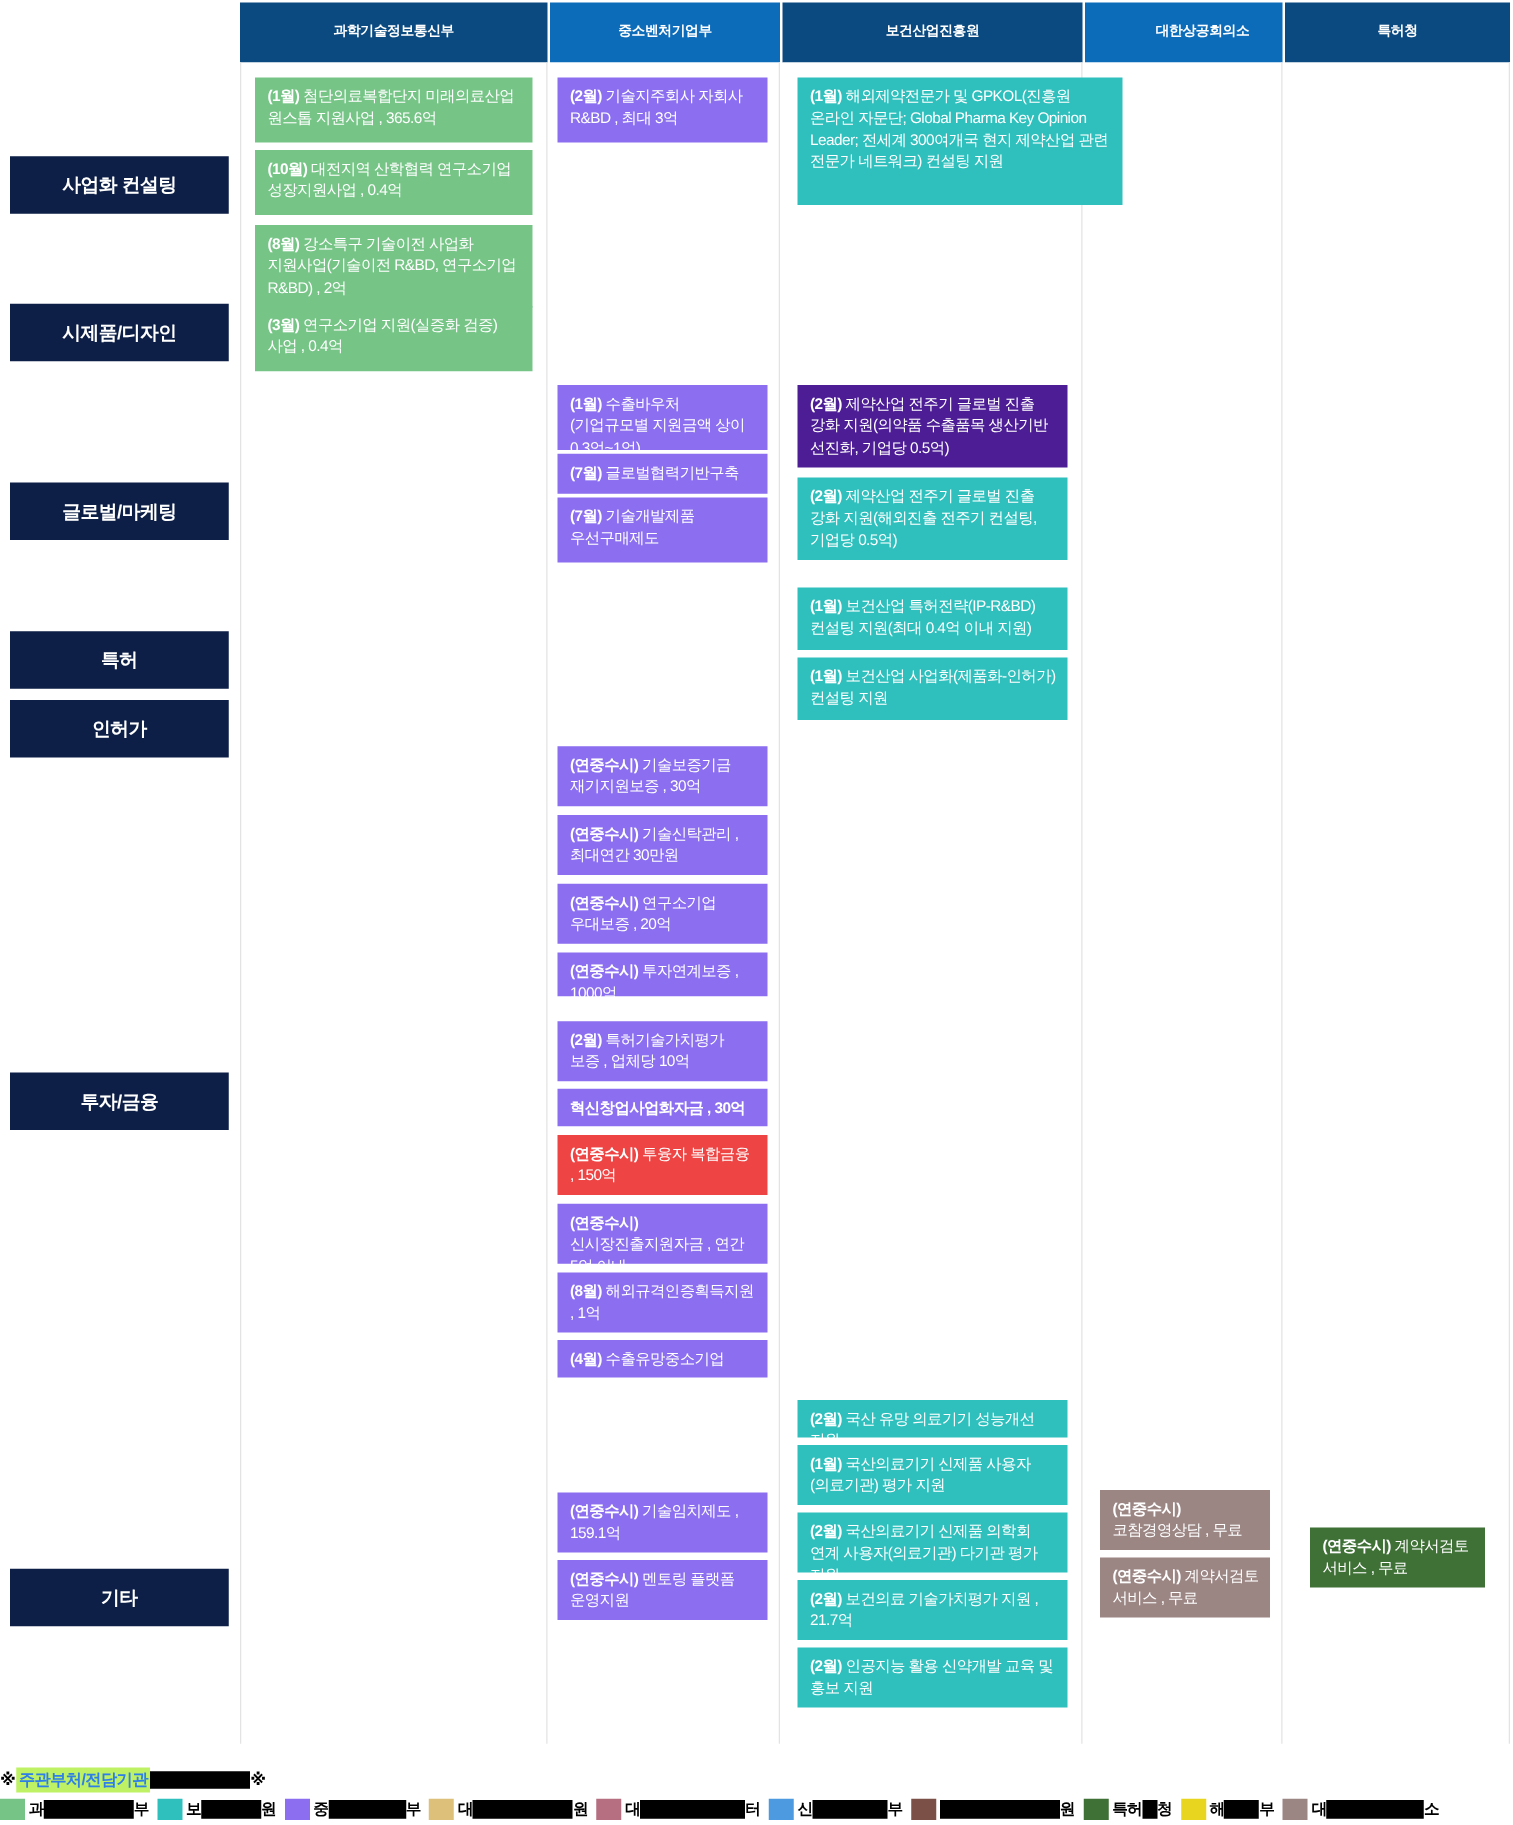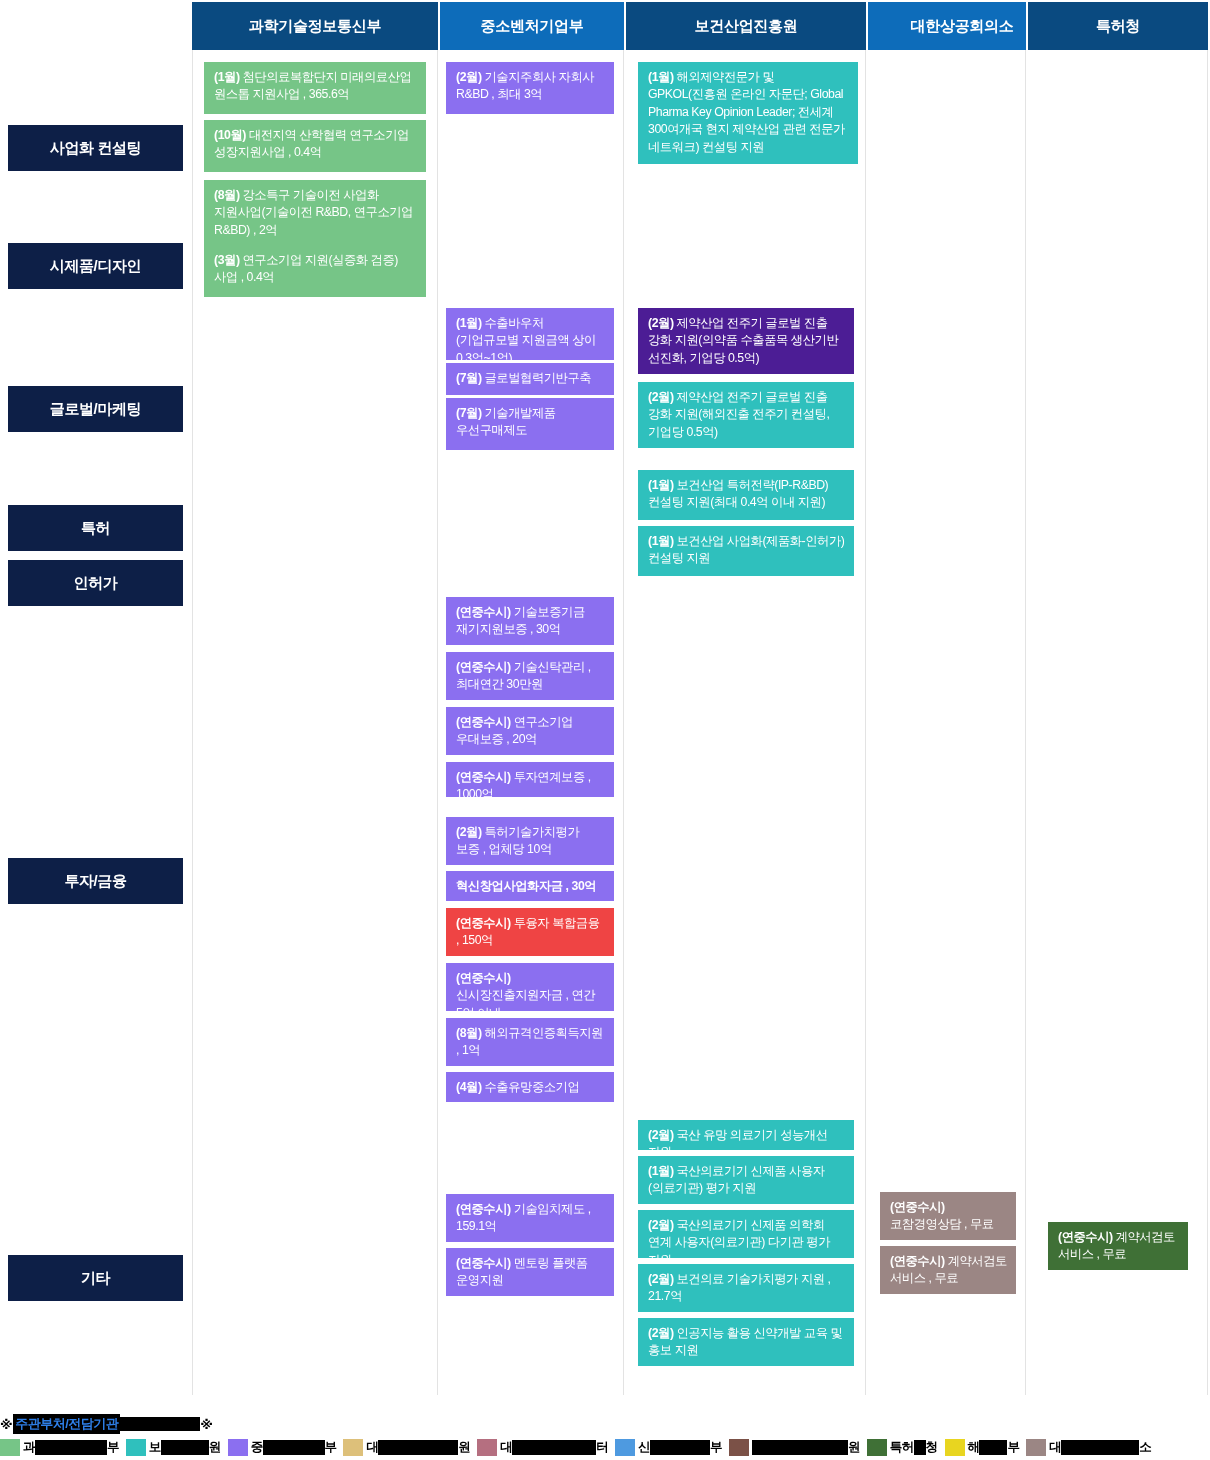--- a/index.html
+++ b/index.html
@@ -14,21 +14,21 @@
     font-family: "Liberation Sans", "DejaVu Sans", sans-serif;
     overflow: hidden;
   }
 
   
   .abs { position: absolute; box-sizing: border-box; }
 
   
   .col-header {
     color: #ffffff;
-    font-size: 15px;
+    font-size: 11px;
     font-weight: 700;
     display: flex;
     align-items: center;
     justify-content: center;
     text-align: center;
     letter-spacing: -0.3px;
     line-height: 1.2;
   }
 
   
@@ -71,21 +71,21 @@
     top: 1414px;
     display: flex;
     align-items: center;
     font-size: 13px;
     font-weight: 700;
     letter-spacing: -0.5px;
     white-space: nowrap;
   }
   .legend-mark { color: #000000; margin-right: 1px; font-size: 13px; }
   .legend-title-redact {
-    background: #000000;
+    background: #bef264;
     color: #2e7fe8;
     padding: 1px 2px;
     font-weight: 700;
   }
   .legend-hidden-block {
     display: inline-block;
     background: #000000;
     height: 14px;
     vertical-align: middle;
   }
@@ -229,21 +229,21 @@
   <b>(4월)</b><span> 수출유망중소기업</span>
 </div>
 
 <div class="abs card" style="left:446px; top:1194px; width:168px; height:48px; background:#8b6ff0;">
   <b>(연중수시)</b><span> 기술임치제도 , 159.1억</span>
 </div>
 <div class="abs card" style="left:446px; top:1248px; width:168px; height:48px; background:#8b6ff0;">
   <b>(연중수시)</b><span> 멘토링 플랫폼 운영지원</span>
 </div>
 
-<div class="abs card" style="left:638px; top:62px; width:220px; height:102px; background:#2fc0bd;">
+<div class="abs card" style="left:638px; top:62px; width:260px; height:102px; background:#2fc0bd;">
   <b>(1월)</b><span> 해외제약전문가 및 GPKOL(진흥원 온라인 자문단; Global Pharma Key Opinion Leader; 전세계 300여개국 현지 제약산업 관련 전문가 네트워크) 컨설팅 지원</span>
 </div>
 <div class="abs card" style="left:638px; top:308px; width:216px; height:66px; background:#4c1d95;">
   <b>(2월)</b><span> 제약산업 전주기 글로벌 진출 강화 지원(의약품 수출품목 생산기반 선진화, 기업당 0.5억)</span>
 </div>
 <div class="abs card" style="left:638px; top:382px; width:216px; height:66px; background:#2fc0bd;">
   <b>(2월)</b><span> 제약산업 전주기 글로벌 진출 강화 지원(해외진출 전주기 컨설팅, 기업당 0.5억)</span>
 </div>
 <div class="abs card" style="left:638px; top:470px; width:216px; height:50px; background:#2fc0bd;">
   <b>(1월)</b><span> 보건산업 특허전략(IP-R&amp;BD) 컨설팅 지원(최대 0.4억 이내 지원)</span>

